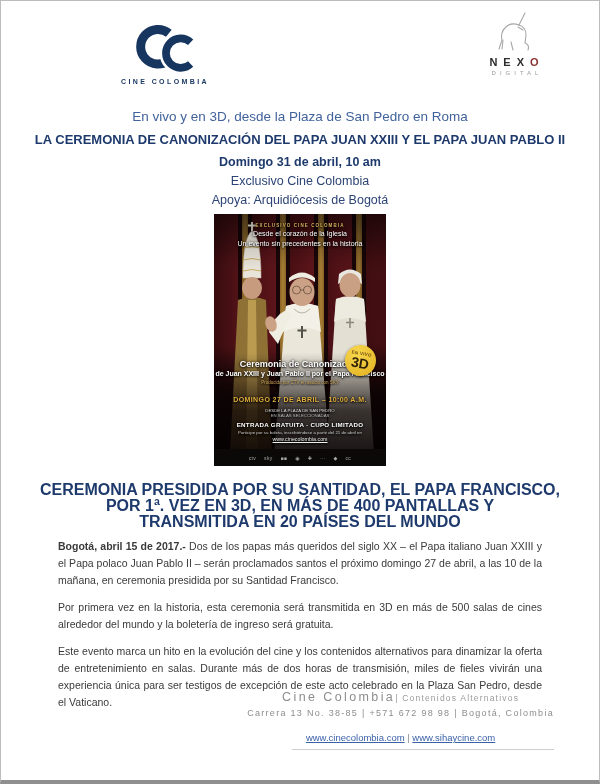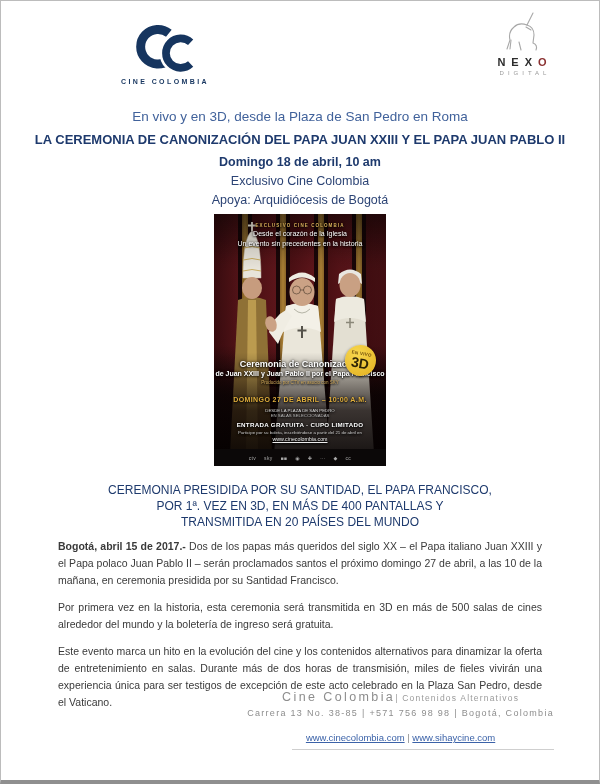--- a/index.html
+++ b/index.html
@@ -5,21 +5,21 @@
   html,body{margin:0;padding:0;background:#e9e9e9;}
   *{box-sizing:border-box;font-family:"Liberation Sans",sans-serif;}
   .page{
     position:relative;width:600px;height:784px;margin:0 auto;background:#fff;
     border:1px solid #bcbcbc;border-bottom:4px solid #8f8f8f;overflow:hidden;
   }
   
   .header{position:relative;height:96px;}
   .cc-logo{position:absolute;left:100px;top:22px;width:128px;text-align:center;}
   .cc-label{font-size:7px;font-weight:bold;letter-spacing:2.4px;color:#16355f;margin-top:1px;}
-  .nexo{position:absolute;right:26px;top:10px;width:96px;text-align:center;}
+  .nexo{position:absolute;right:34px;top:10px;width:96px;text-align:center;}
   .nexo-word{font-size:11px;font-weight:bold;letter-spacing:6px;color:#2d2d2d;margin-top:1px;}
   .nexo-word .o-red{color:#8a3030;}
   .nexo-sub{font-size:6px;letter-spacing:4px;color:#9a9a9a;margin-top:2px;}
   
   .headings{text-align:center;margin-top:12px;}
   .h-tagline{font-size:13.5px;color:#41629b;margin-bottom:7px;}
   .h-title{font-size:13px;font-weight:bold;color:#1e3a6d;margin-bottom:8px;padding:0 18px;margin-top:8px;}
   .h-datetime{font-size:12.5px;font-weight:bold;color:#1e3a6d;margin-bottom:5px;}
   .h-exclusive{font-size:12.5px;color:#2c4475;margin-bottom:5px;}
   .h-support{font-size:12.5px;color:#2c4475;}
@@ -59,21 +59,21 @@
     box-shadow:0 1px 3px rgba(0,0,0,.55);
   }
   .badge3d .b-top{font-size:4.5px;font-weight:bold;color:#6b4a0a;letter-spacing:.3px;}
   .badge3d .b-main{font-size:14px;font-weight:800;color:#2e2306;line-height:1;}
   .sponsor-strip{
     position:absolute;left:0;right:0;bottom:0;height:17px;z-index:5;background:#0b0808;
     display:flex;align-items:center;justify-content:center;gap:8px;
   }
   .sponsor-strip span{font-size:5px;color:#a9a9a9;letter-spacing:.3px;}
   
-  .lead{text-align:center;margin-top:16px;color:#1e3a6d;font-weight:normal;font-size:12px;line-height:16px;}
+  .lead{text-align:center;margin-top:16px;color:#1e3a6d;font-weight:bold;font-size:16px;line-height:16px;}
   
   .press{padding:0 57px;margin-top:8px;color:#3a3a3a;font-size:10.5px;line-height:17px;text-align:justify;}
   .press p{margin:0 0 10px 0;}
   .press .lead-in{font-weight:bold;}
   
   .footer{position:absolute;right:45px;bottom:30px;text-align:center;color:#8d8d8d;}
   .f-brand{font-size:12.5px;letter-spacing:2.4px;color:#8d8d8d;}
   .f-brand-suffix{font-size:8.5px;letter-spacing:1.2px;color:#9a9a9a;}
   .f-address{font-size:9px;letter-spacing:1.3px;margin-top:3px;}
   .f-links{font-size:9.5px;margin-top:14px;color:#8d8d8d;}
@@ -106,21 +106,21 @@
         </g>
       </svg>
       <div class="nexo-word"><span>NEX</span><span class="o-red">O</span></div>
       <div class="nexo-sub">DIGITAL</div>
     </div>
   </div>
 
   <div class="headings">
     <div class="h-tagline">En vivo y en 3D, desde la Plaza de San Pedro en Roma</div>
     <div class="h-title">LA CEREMONIA DE CANONIZACIÓN DEL PAPA JUAN XXIII Y EL PAPA JUAN PABLO II</div>
-    <div class="h-datetime">Domingo 18 de abril, 10 am</div>
+    <div class="h-datetime">Domingo 31 de abril, 10 am</div>
     <div class="h-exclusive">Exclusivo Cine Colombia</div>
     <div class="h-support">Apoya: Arquidiócesis de Bogotá</div>
   </div>
 
   <div class="poster">
     <svg class="figures" width="172" height="240" viewBox="0 0 172 240">
 
       <g>
         <path d="M24 86 Q38 80 52 86 L58 240 L16 240 Z" fill="#8f7136"></path>
         <path d="M34 86 L32 240 L44 240 L42 86 Z" fill="#c3a254" opacity="0.85"></path>
@@ -196,20 +196,20 @@
   <div class="press">
     <p><span class="lead-in">Bogotá, abril 15 de 2017.-</span><span> Dos de los papas más queridos del siglo XX – el Papa italiano Juan XXIII y el Papa polaco Juan Pablo II – serán proclamados santos el próximo domingo 27 de abril, a las 10 de la mañana, en ceremonia presidida por su Santidad Francisco.</span></p>
     <p>Por primera vez en la historia, esta ceremonia será transmitida en 3D en más de 500 salas de cines alrededor del mundo y la boletería de ingreso será gratuita.</p>
     <p>Este evento marca un hito en la evolución del cine y los contenidos alternativos para dinamizar la oferta de entretenimiento en salas. Durante más de dos horas de transmisión, miles de fieles vivirán una experiencia única para ser testigos de excepción de este acto celebrado en la Plaza San Pedro, desde el Vaticano.</p>
   </div>
 
   <div class="footer">
     <div>
       <span class="f-brand">Cine Colombia</span><span class="f-brand-suffix">| Contenidos Alternativos</span>
     </div>
-    <div class="f-address">Carrera 13 No. 38-85 | +571 756 98 98 | Bogotá, Colombia</div>
+    <div class="f-address">Carrera 13 No. 38-85 | +571 672 98 98 | Bogotá, Colombia</div>
     <div class="f-links">
       <a>www.cinecolombia.com</a><span> | </span><a>www.sihaycine.com</a>
     </div>
     <div class="f-rule"></div>
   </div>
 
 </div>
 
 </body></html>

